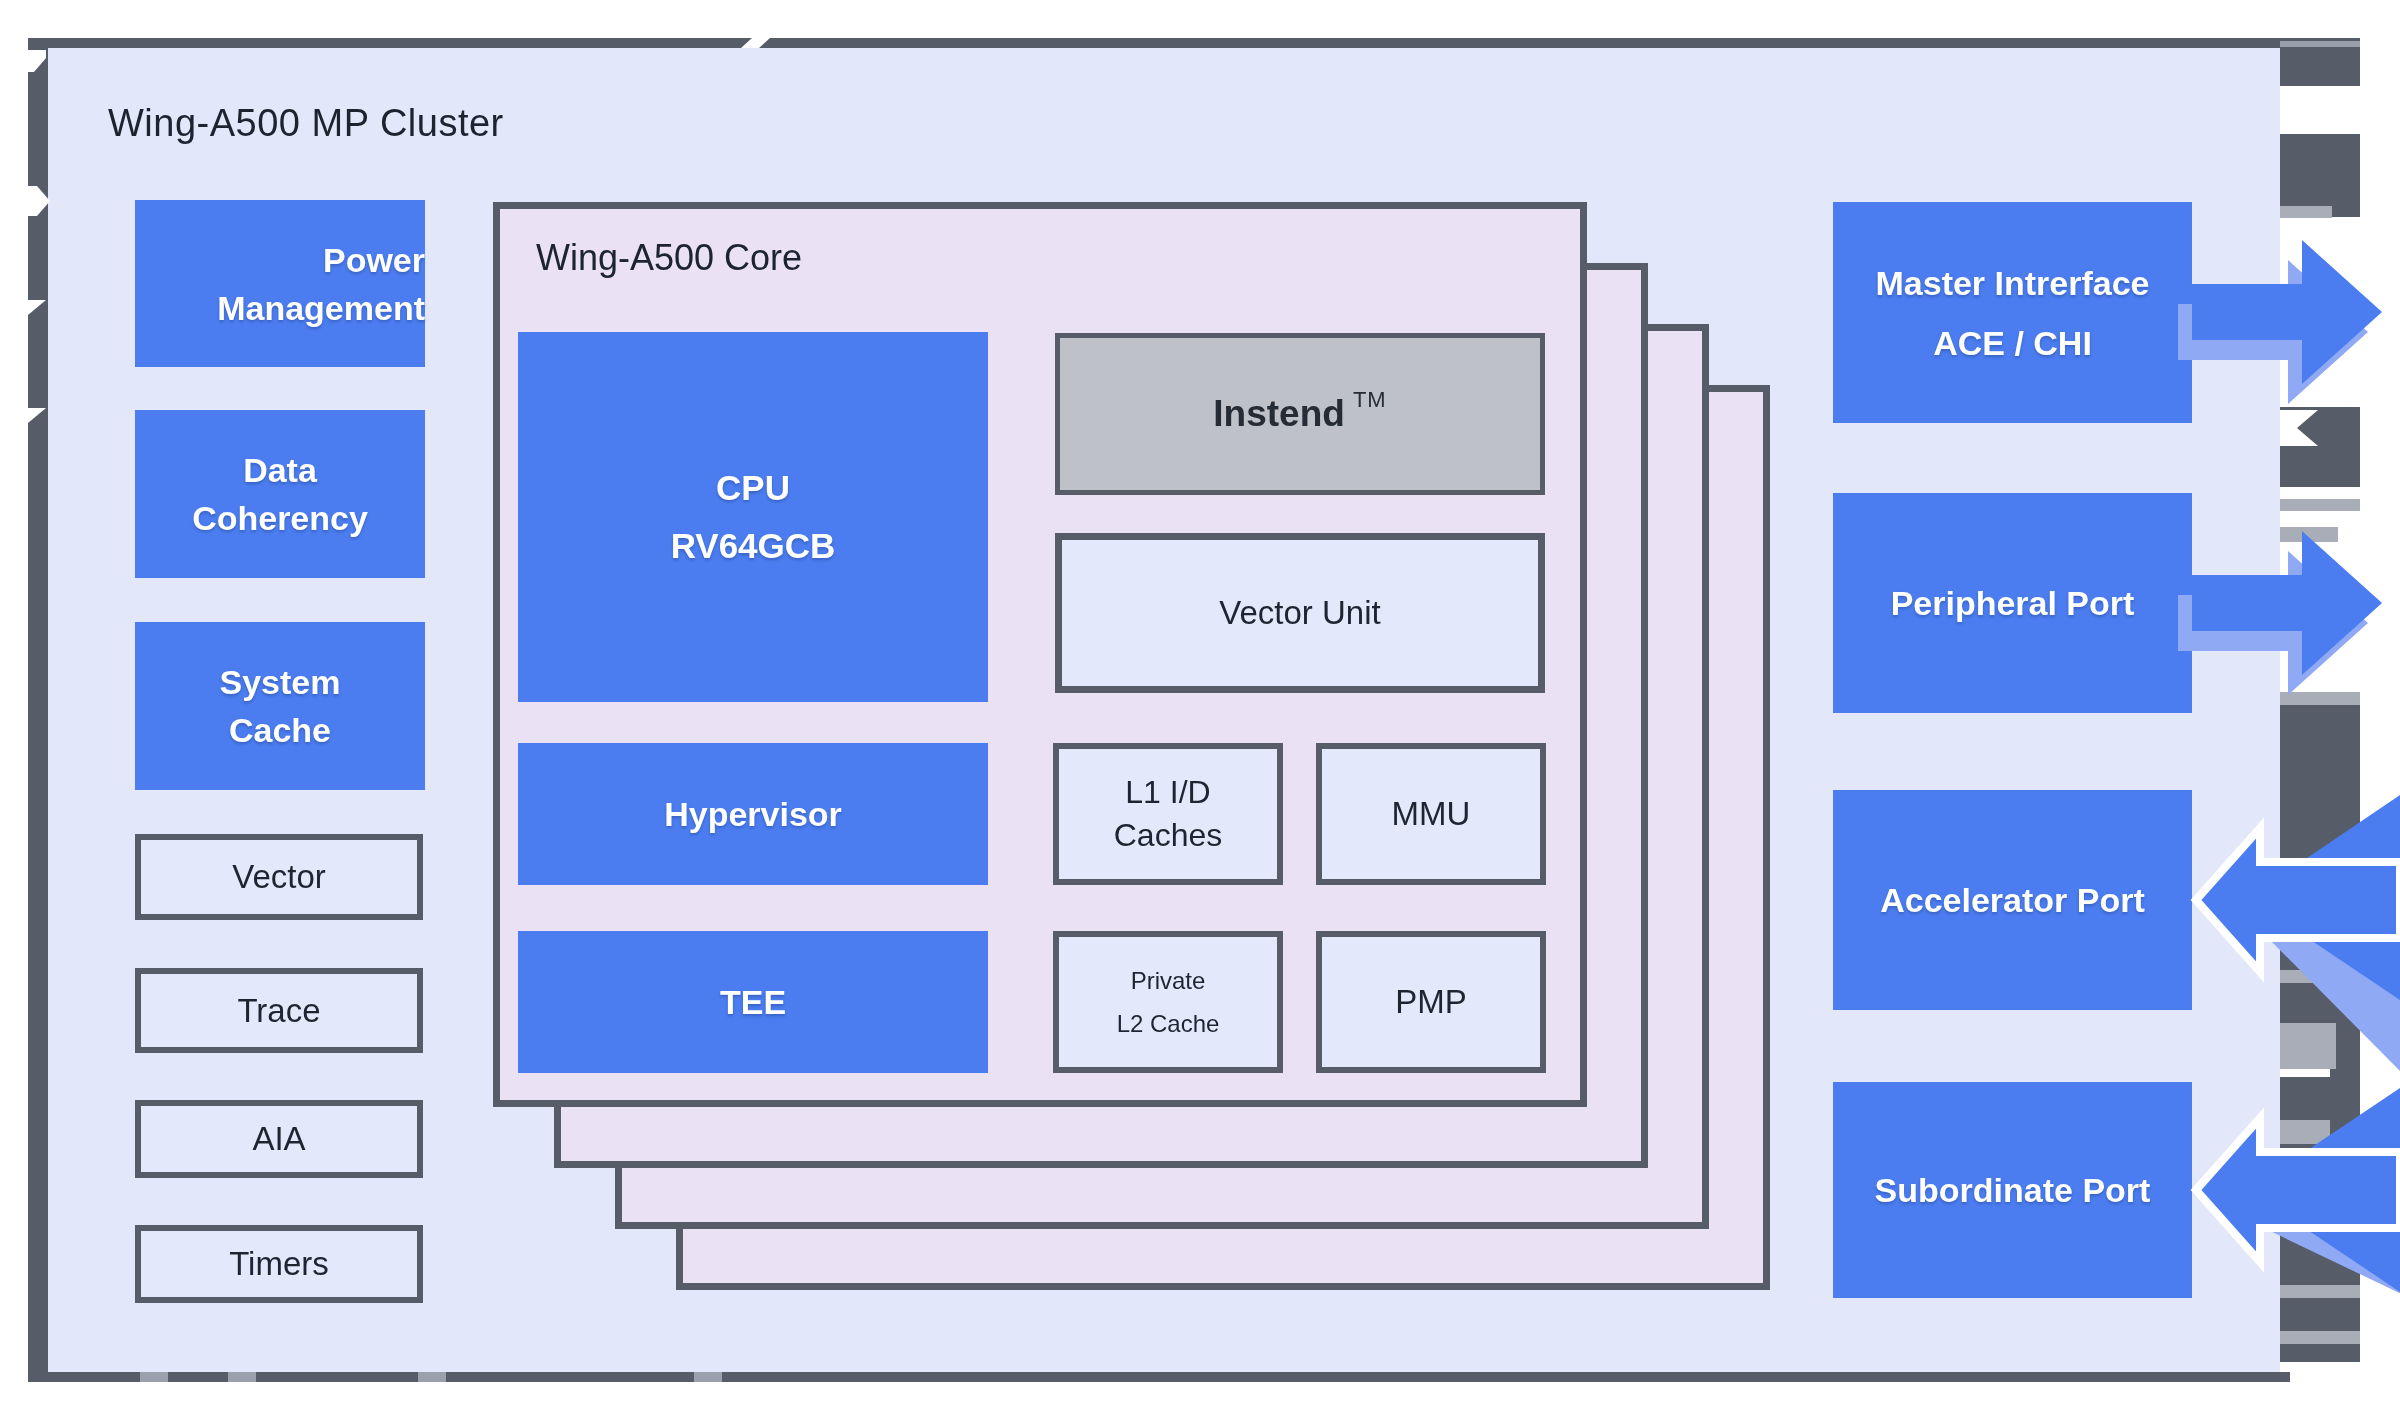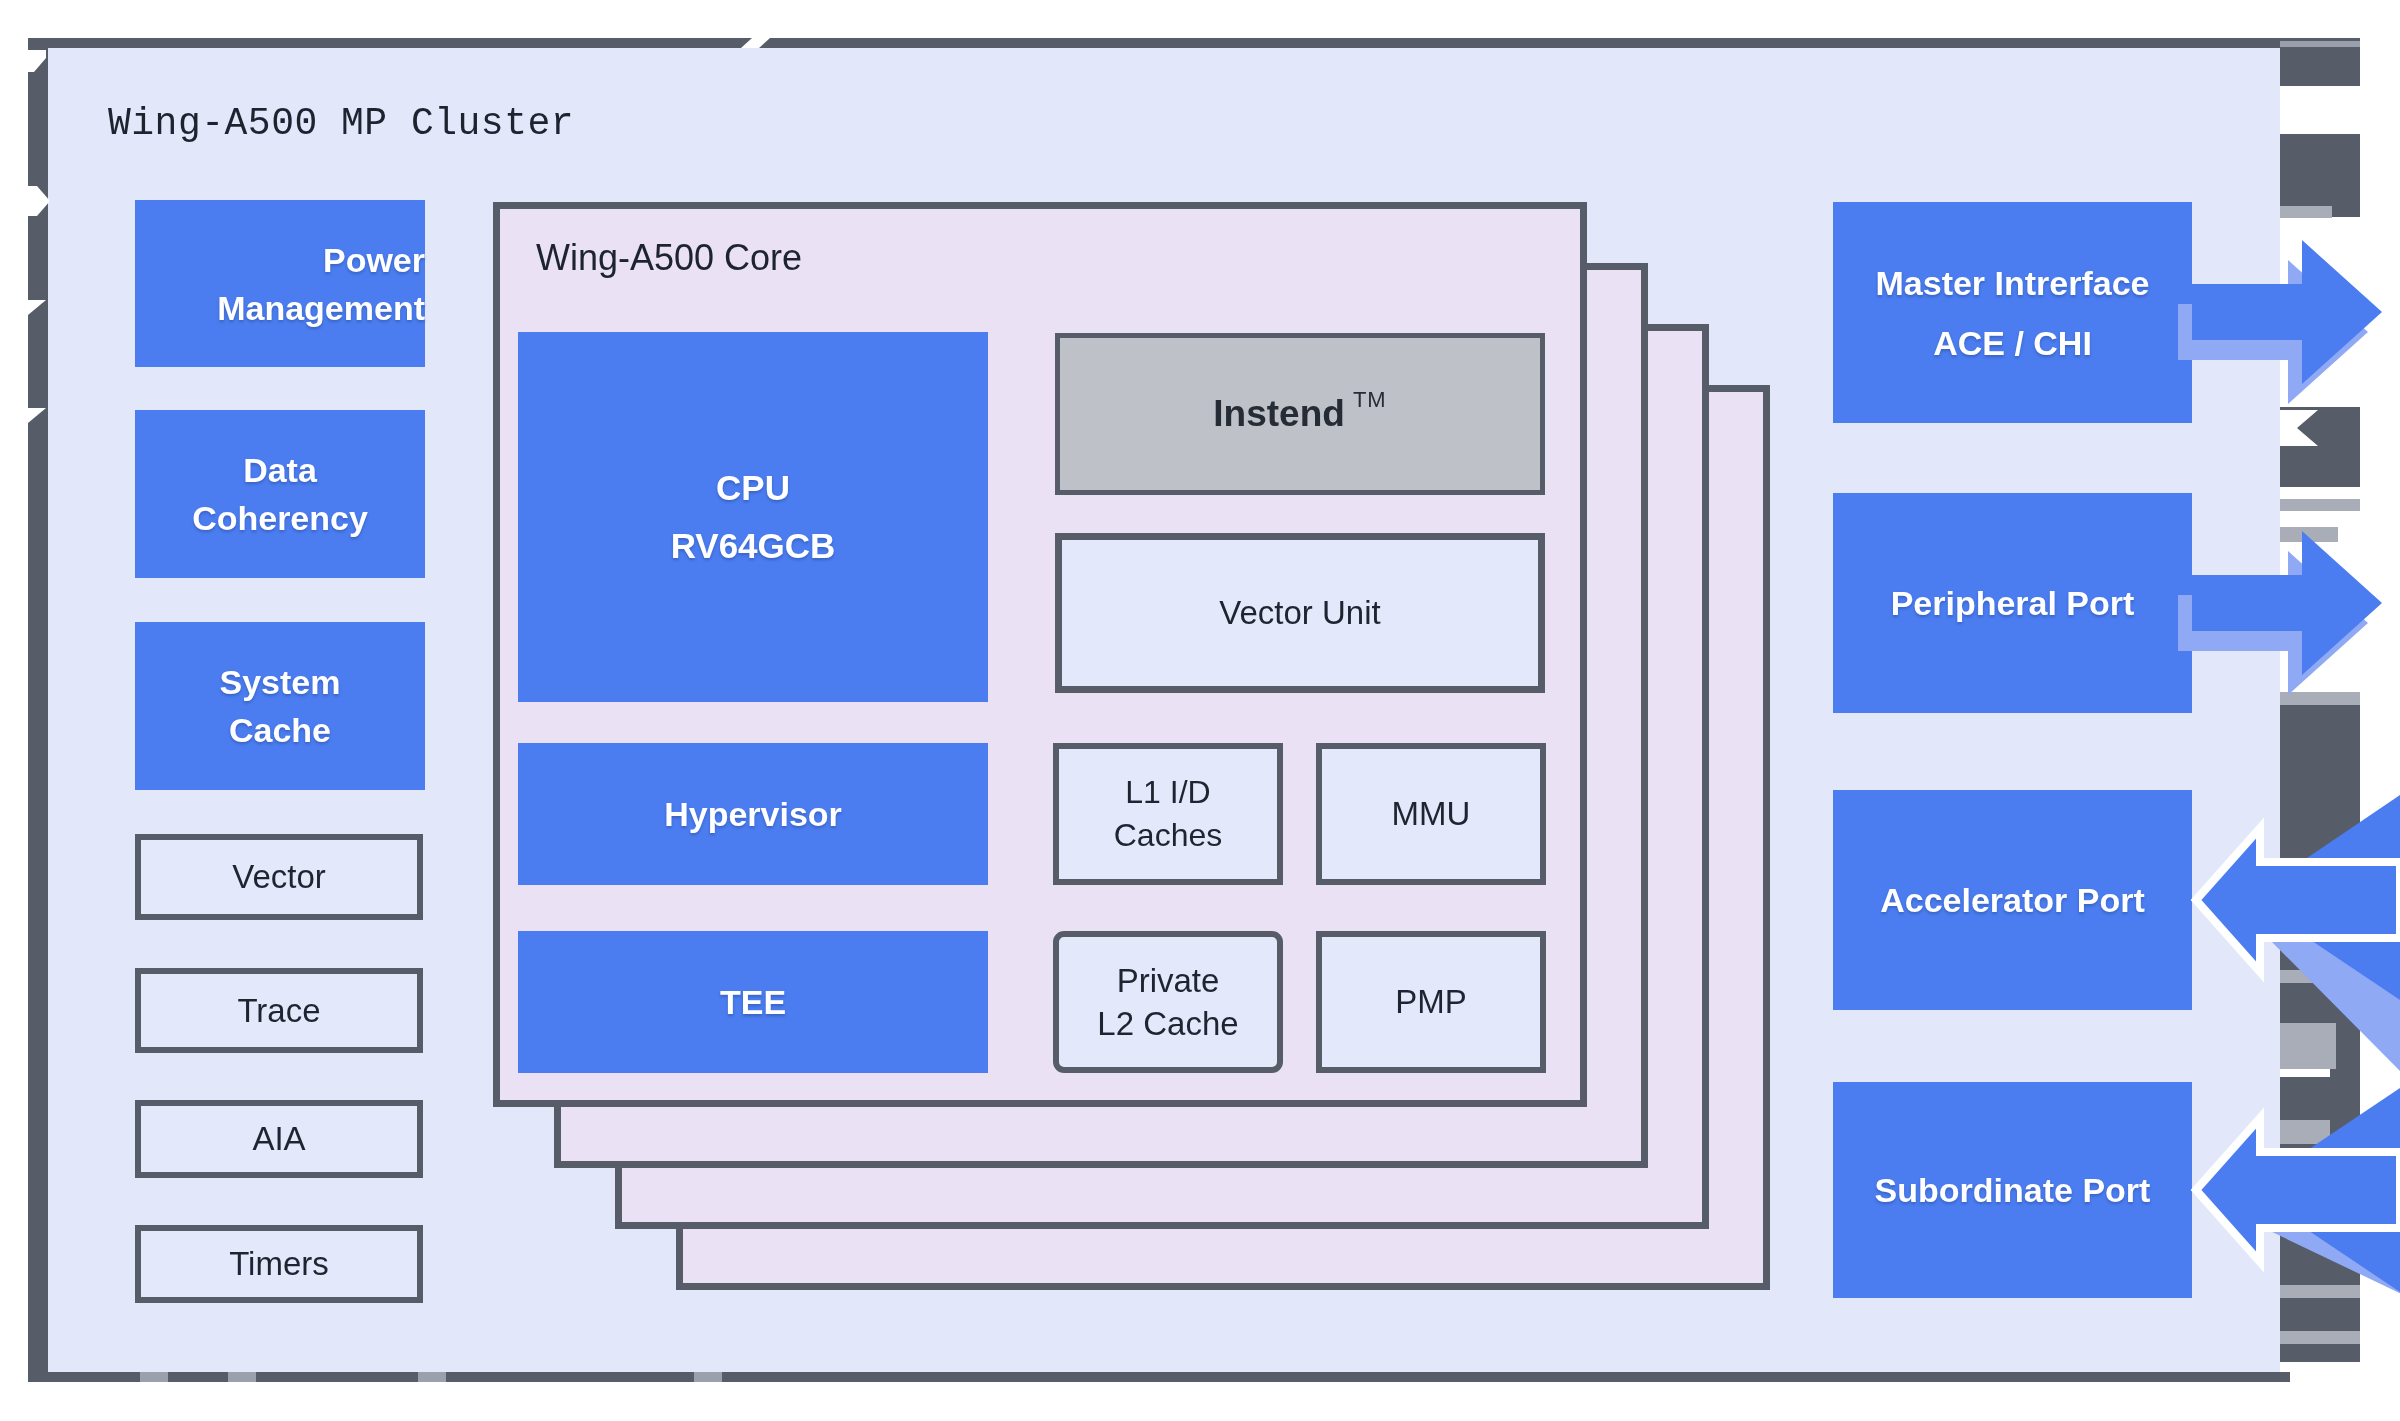--- a/index.html
+++ b/index.html
@@ -2,21 +2,21 @@
 <html><head>
 <meta charset="utf-8">
 <style>
   html,body{margin:0;padding:0;background:#ffffff;}
   .canvas{
     position:relative;width:2400px;height:1421px;background:#ffffff;overflow:hidden;
     font-family:"Liberation Sans", sans-serif;color:#1e2530;
   }
   .abs{position:absolute;box-sizing:border-box;}
   .container-fill{left:48px;top:48px;width:2232px;height:1324px;background:#e2e8fa;}
-  .cluster-title{left:108px;top:102px;font-size:38px;letter-spacing:.5px;color:#1d2430;font-family:Liberation Mono, monospace;}
+  .cluster-title{left:108px;top:102px;font-size:38px;letter-spacing:.5px;color:#1d2430;}
   
   .core-card{background:#eae1f5;border:7px solid #575d68;width:1094px;height:905px;}
   .core-title{position:absolute;left:36px;top:28px;font-size:36px;color:#1d2430;}
   
   .box{display:flex;flex-direction:column;align-items:center;justify-content:center;text-align:center;}
   .box-blue{background:#4b7df0;color:#ffffff;font-weight:700;font-size:34px;line-height:48px;
             text-shadow:0 2px 3px rgba(22,44,104,.32);}
   .box-outline{background:#e3e9fb;border:6px solid #575d68;color:#1e2530;font-size:33px;line-height:44px;}
   .box-gray{background:#bec1c7;border:5px solid #575d68;color:#262c36;font-weight:700;font-size:37px;}
   .tm{font-size:22px;font-weight:400;position:relative;top:-14px;margin-left:8px;letter-spacing:1px;}
@@ -85,21 +85,21 @@
       <span>L1 I/D</span>
       <span>Caches</span>
     </div>
     <div class="abs box box-outline" style="left:816px;top:534px;width:230px;height:142px;">
       <span>MMU</span>
     </div>
 
     <div class="abs box box-blue" style="left:18px;top:722px;width:470px;height:142px;">
       <span>TEE</span>
     </div>
-    <div class="abs box box-outline" style="left:553px;top:722px;width:230px;height:142px;font-size:33px;line-height:43px;border-radius:11px;">
+    <div class="abs box box-outline" style="left:553px;top:722px;width:230px;height:142px;font-size:24px;line-height:43px;">
       <span>Private</span>
       <span>L2 Cache</span>
     </div>
     <div class="abs box box-outline" style="left:816px;top:722px;width:230px;height:142px;">
       <span>PMP</span>
     </div>
   </div>
 
   <div class="abs box box-blue rbox" style="left:1833px;top:202px;width:359px;height:221px;">
     <span>Master Intrerface</span>

